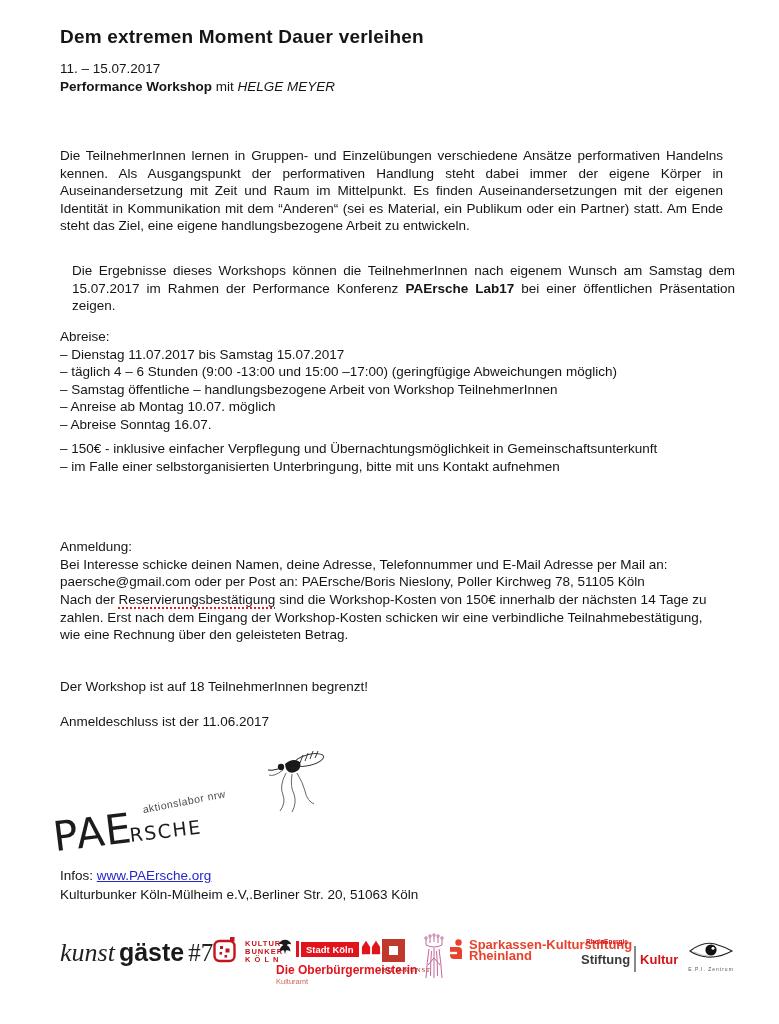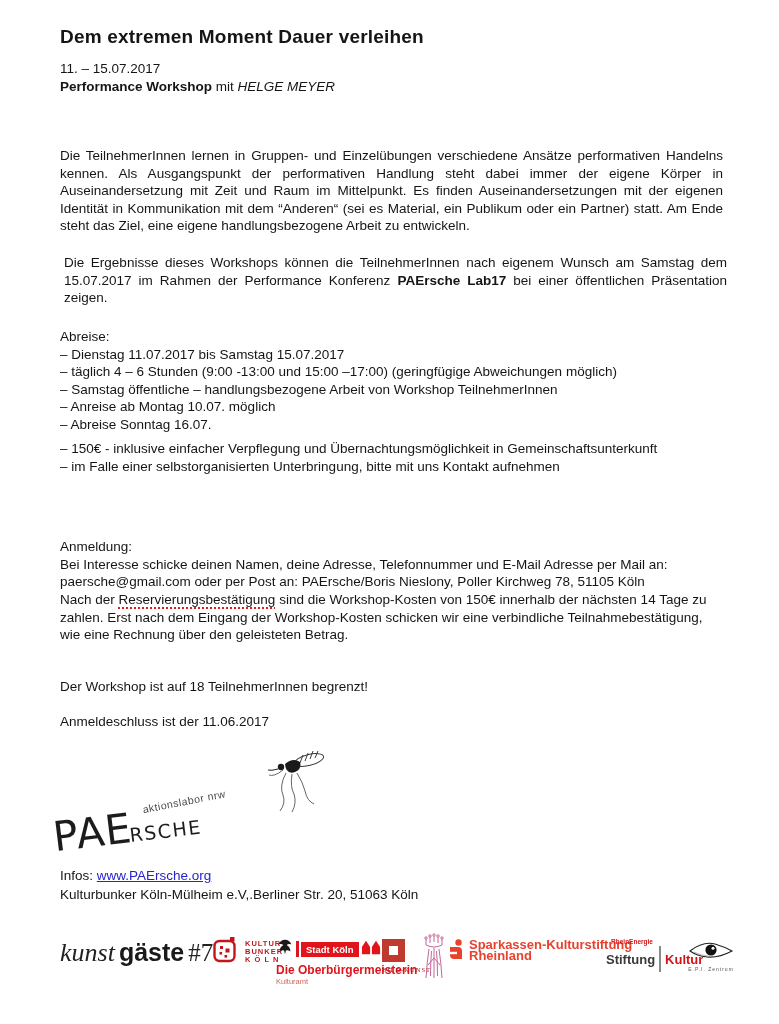--- a/index.html
+++ b/index.html
@@ -50,21 +50,21 @@
 
   <h1 class="title abs" style="top:26px;">Dem extremen Moment Dauer verleihen</h1>
 
   <div class="abs body-text" style="top:60px;">
     <div>11. – 15.07.2017</div>
     <div><span class="bold">Performance Workshop</span><span> mit </span><span class="italic">HELGE MEYER</span></div>
   </div>
 
   <p class="abs body-text just" style="top:147px;margin:0;">Die TeilnehmerInnen lernen in Gruppen- und Einzelübungen verschiedene Ansätze performativen Handelns kennen. Als Ausgangspunkt der performativen Handlung steht dabei immer der eigene Körper in Auseinandersetzung mit Zeit und Raum im Mittelpunkt. Es finden Auseinandersetzungen mit der eigenen Identität in Kommunikation mit dem “Anderen“ (sei es Material, ein Publikum oder ein Partner) statt. Am Ende steht das Ziel, eine eigene handlungsbezogene Arbeit zu entwickeln.</p>
 
-  <p class="abs body-text just" style="top:250px;margin:4px;"><span>Die Ergebnisse dieses Workshops können die TeilnehmerInnen nach eigenem Wunsch am Samstag dem 15.07.2017 im Rahmen der Performance Konferenz </span><span class="bold">PAErsche Lab17</span><span> bei einer öffentlichen Präsentation zeigen.</span></p>
+  <p class="abs body-text just" style="top:250px;margin:12px;"><span>Die Ergebnisse dieses Workshops können die TeilnehmerInnen nach eigenem Wunsch am Samstag dem 15.07.2017 im Rahmen der Performance Konferenz </span><span class="bold">PAErsche Lab17</span><span> bei einer öffentlichen Präsentation zeigen.</span></p>
 
   <div class="abs body-text" style="top:328px;">
     <div>Abreise:</div>
     <div>– Dienstag 11.07.2017 bis Samstag 15.07.2017</div>
     <div>– täglich 4 – 6 Stunden (9:00 -13:00 und 15:00 –17:00) (geringfügige Abweichungen möglich)</div>
     <div>– Samstag öffentliche – handlungsbezogene Arbeit von Workshop TeilnehmerInnen</div>
     <div>– Anreise ab Montag 10.07. möglich</div>
     <div>– Abreise Sonntag 16.07.</div>
   </div>
 
@@ -187,21 +187,21 @@
           <path d="M2 8 h8 a4 4 0 0 1 4 4 v8 h-8 a4 4 0 0 1 -4 -4 z" fill="#e8412d"></path>
           <path d="M2 14 h7" stroke="#ffffff" stroke-width="2.4"></path>
         </svg>
       </span>
       <span class="sp-text">
         <div>Sparkassen-Kulturstiftung</div>
         <div>Rheinland</div>
       </span>
     </div>
 
-    <div class="partner" style="left:606px;top:8px;">
+    <div class="partner" style="left:581px;top:8px;">
       <div class="re-top">RheinEnergie</div>
       <div class="re-row">
         <span class="re-left">Stiftung</span>
         <span class="re-bar"></span>
         <span class="re-right">Kultur</span>
       </div>
     </div>
 
     <div class="partner" style="left:688px;top:10px;">
       <span>

